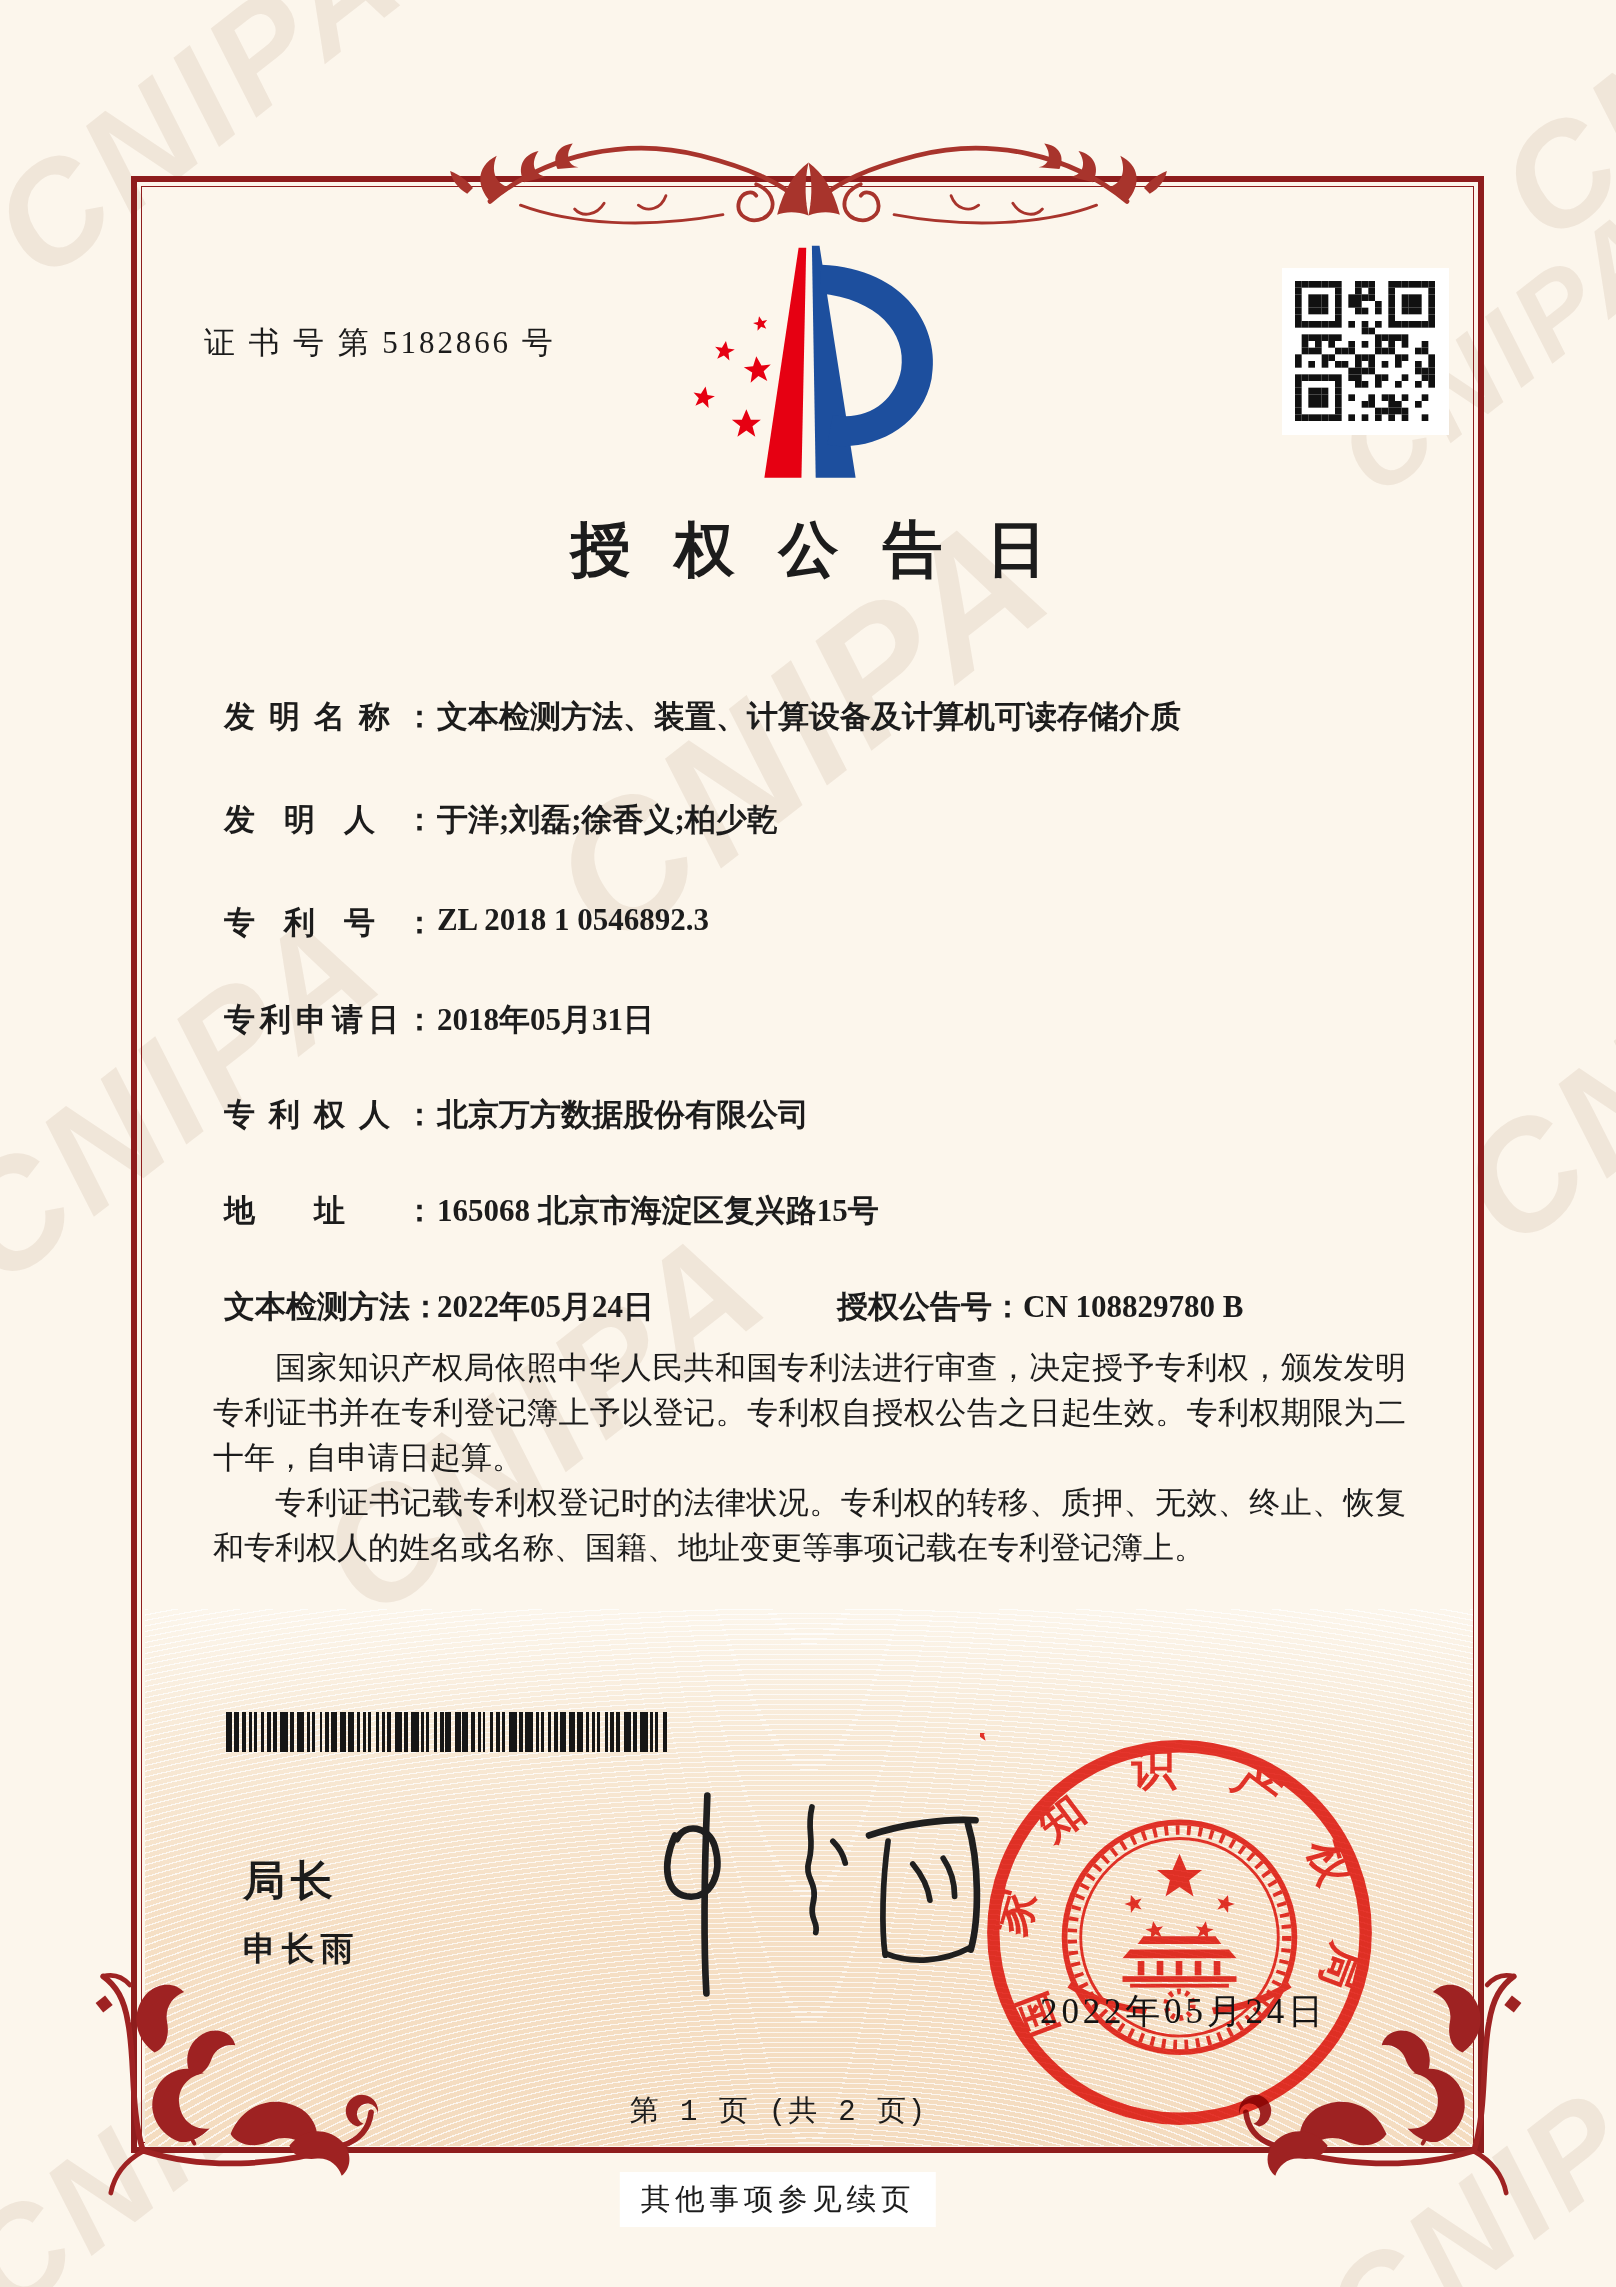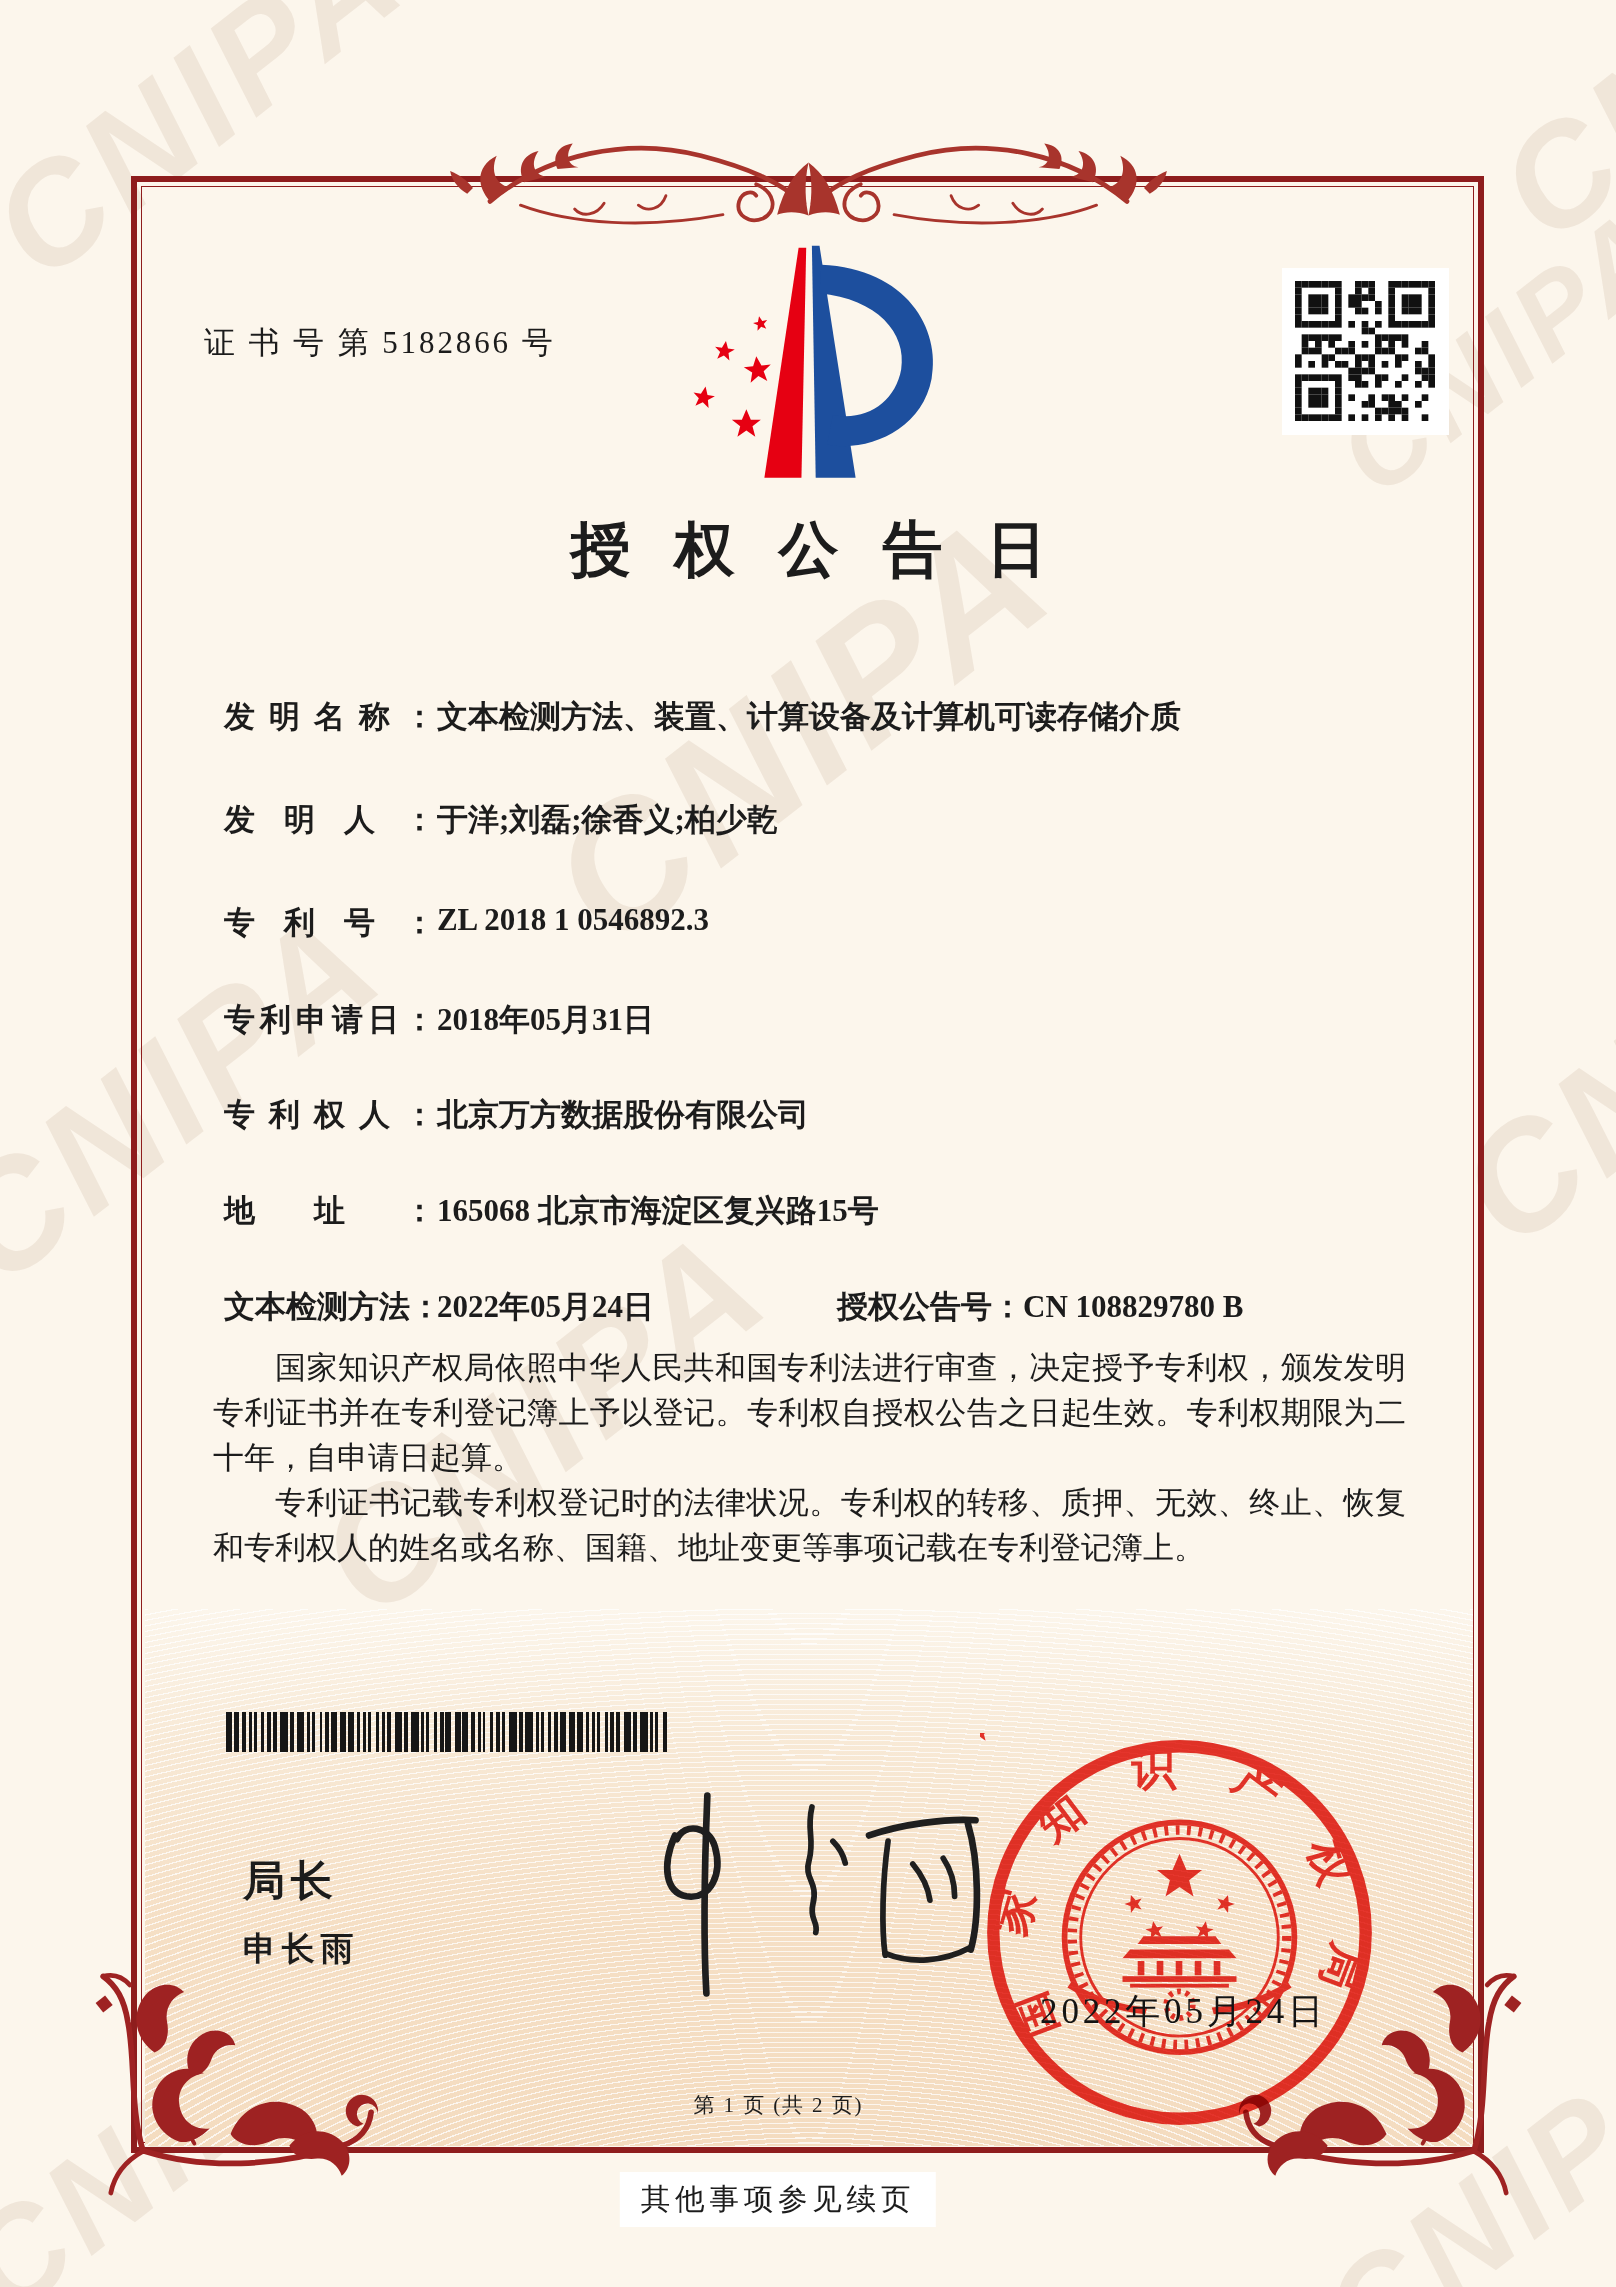--- a/index.html
+++ b/index.html
@@ -41,21 +41,21 @@
   .sig-title{position:absolute;left:243px;top:1853px;font-size:42px;font-weight:600;
              font-family:"Liberation Sans","DejaVu Sans",sans-serif;letter-spacing:5.7px;}
   .sig-name{position:absolute;left:243px;top:1927px;font-size:33px;font-weight:600;
             font-family:"Liberation Sans","DejaVu Sans",sans-serif;letter-spacing:5.7px;}
   .signature{position:absolute;left:616px;top:1786px;}
   
   .seal{position:absolute;left:980px;top:1733px;width:399px;height:399px;opacity:0.92;mix-blend-mode:multiply;}
   .seal-date{position:absolute;left:1003px;top:1988px;width:361px;text-align:center;
              font-size:35px;color:#141414;letter-spacing:3.8px;white-space:nowrap;}
   
-  .page-info{position:absolute;left:143px;top:2091px;width:1271px;text-align:center;font-size:21px;letter-spacing:1.9px;}
+  .page-info{position:absolute;left:143px;top:2091px;width:1271px;text-align:center;font-size:29px;letter-spacing:1.9px;font-family:Liberation Mono, monospace;}
   .cont-note{position:absolute;left:778px;top:2172px;transform:translateX(-50%);
              background:#ffffff;padding:7.6px 21px;font-size:29.5px;letter-spacing:4.8px;white-space:nowrap;}
   .orn{position:absolute;pointer-events:none;}
 </style>
 </head>
 <body>
 
 <div class="page">
 
   <span class="wm" style="left:-38px;top:19px;font-size:143px;">CNIPA</span>

